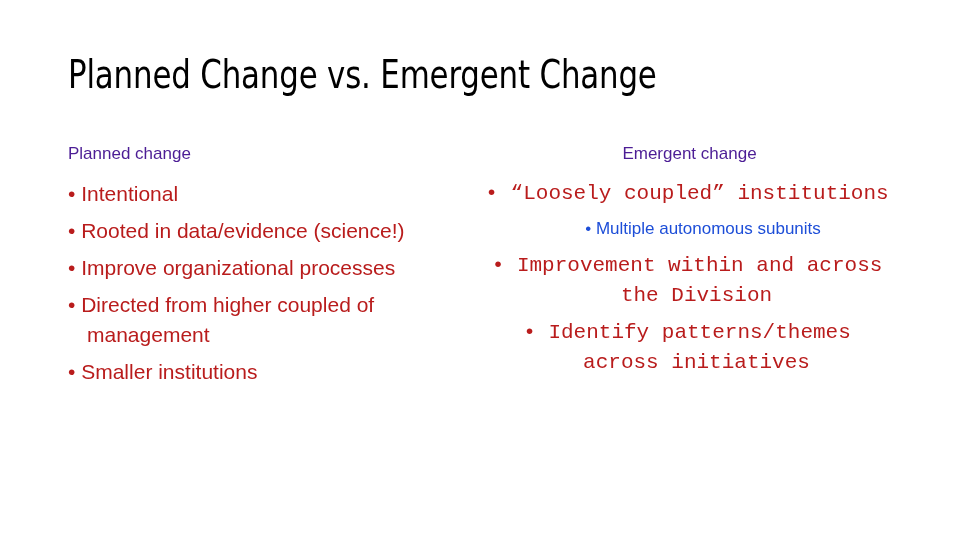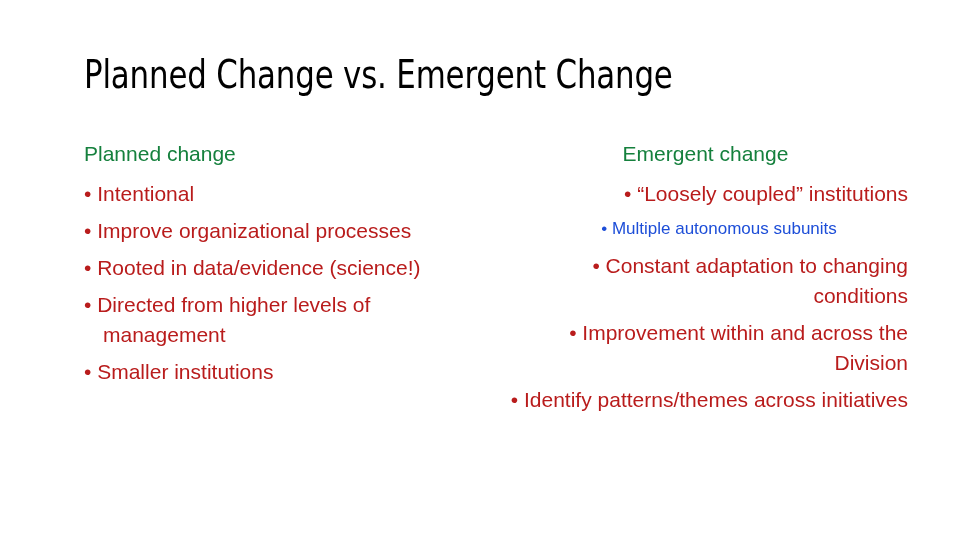--- a/index.html
+++ b/index.html
@@ -12,21 +12,20 @@
     background: #ffffff;
     font-family: "Liberation Sans", sans-serif;
     color: #000000;
     overflow: hidden;
   }
   #slide {
     position: relative;
     width: 884px;
     height: 540px;
     background: #ffffff;
-    margin-left: 16px;
   }
   #slide-title {
     position: absolute;
     left: 68px;
     top: 52px;
     width: 830px;
     font-family: "DejaVu Sans Condensed", "Liberation Sans Narrow", "Liberation Sans", sans-serif;
     font-size: 39px;
     font-weight: 300;
     font-stretch: condensed;
@@ -52,24 +51,24 @@
     left: 68px;
     width: 390px;
     text-align: left;
   }
   #right-column {
     left: 482px;
     width: 410px;
     text-align: center;
   }
   .col-heading {
-    font-size: 21px;
+    font-size: 17px;
     line-height: 27px;
     font-weight: 400;
-    color: #15803d;
+    color: #4c1d95;
     margin: 0 0 12px 0;
     text-align: left;
   }
   #right-column .col-heading {
     text-align: center;
     padding-left: 5px;
   }
   .bullet-list {
     list-style: none;
     margin: 0;
@@ -79,21 +78,22 @@
     position: relative;
     font-size: 21px;
     line-height: 30px;
     margin: 0 0 7px 0;
     padding-left: 19px;
     text-indent: -19px;
     color: #b91c1c;
   }
   #right-column .bullet-item {
     display: block;
-    text-align: right;
+    text-align: center;
+    font-family: Liberation Mono, monospace;
   }
   #right-column .bullet-item .btext {
     display: inline;
   }
   .bullet-item .dot {
     font-size: 21px;
   }
   .sub-item {
     font-size: 17px;
     line-height: 25px;
@@ -119,29 +119,29 @@
     <div class="column" id="left-column">
       <div class="col-heading">Planned change</div>
 
       <ul class="bullet-list">
         <li class="bullet-item">
           <span class="dot">• </span>
           <span class="btext">Intentional</span>
         </li>
         <li class="bullet-item">
           <span class="dot">• </span>
+          <span class="btext">Rooted in data/evidence (science!)</span>
+        </li>
+        <li class="bullet-item">
+          <span class="dot">• </span>
           <span class="btext">Improve organizational processes</span>
         </li>
         <li class="bullet-item">
           <span class="dot">• </span>
-          <span class="btext">Rooted in data/evidence (science!)</span>
-        </li>
-        <li class="bullet-item">
-          <span class="dot">• </span>
-          <span class="btext">Directed from higher levels of management</span>
+          <span class="btext">Directed from higher coupled of management</span>
         </li>
         <li class="bullet-item">
           <span class="dot">• </span>
           <span class="btext">Smaller institutions</span>
         </li>
       </ul>
     </div>
 
     <div class="column" id="right-column">
       <div class="col-heading">Emergent change</div>
@@ -150,24 +150,20 @@
         <li class="bullet-item">
           <span class="dot">• </span>
           <span class="btext">“Loosely coupled” institutions</span>
         </li>
         <li class="sub-item">
           <span class="dot">• </span>
           <span class="btext">Multiple autonomous subunits</span>
         </li>
         <li class="bullet-item">
           <span class="dot">• </span>
-          <span class="btext">Constant adaptation to changing conditions</span>
-        </li>
-        <li class="bullet-item">
-          <span class="dot">• </span>
           <span class="btext">Improvement within and across the Division</span>
         </li>
         <li class="bullet-item">
           <span class="dot">• </span>
           <span class="btext">Identify patterns/themes across initiatives</span>
         </li>
       </ul>
     </div>
 
   </div>

